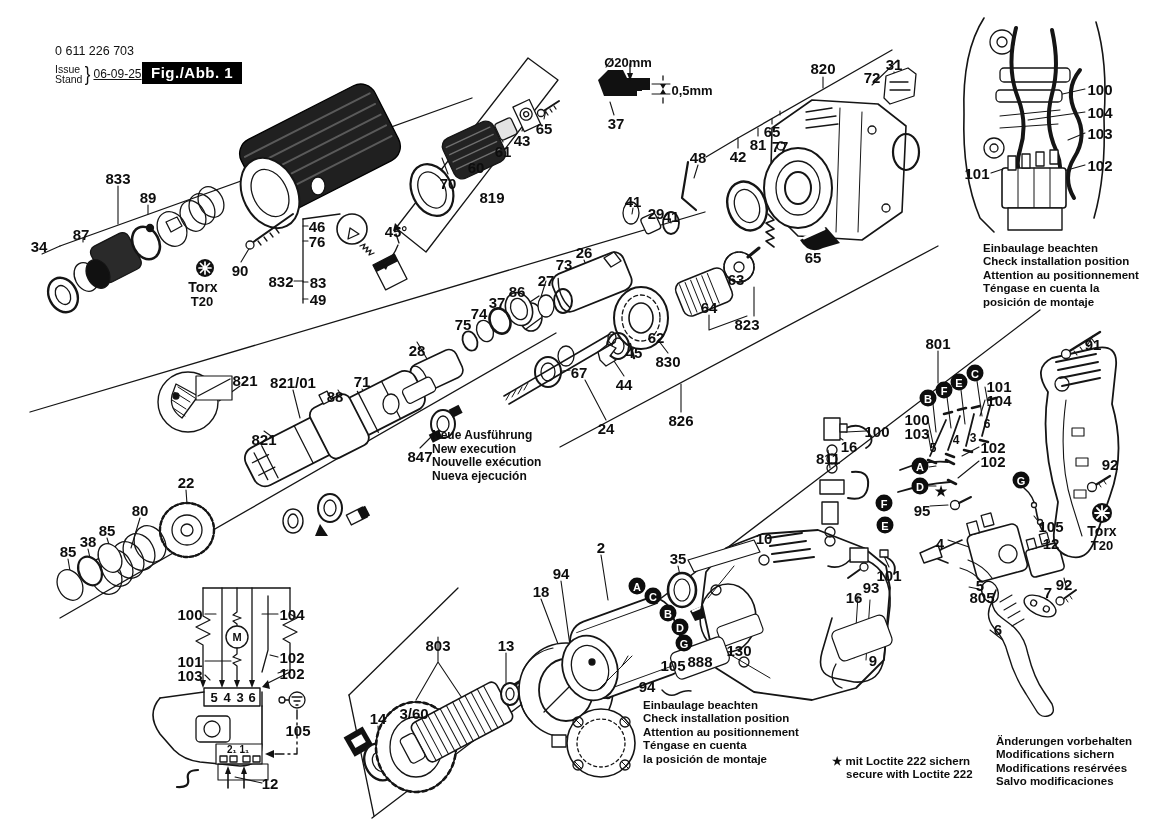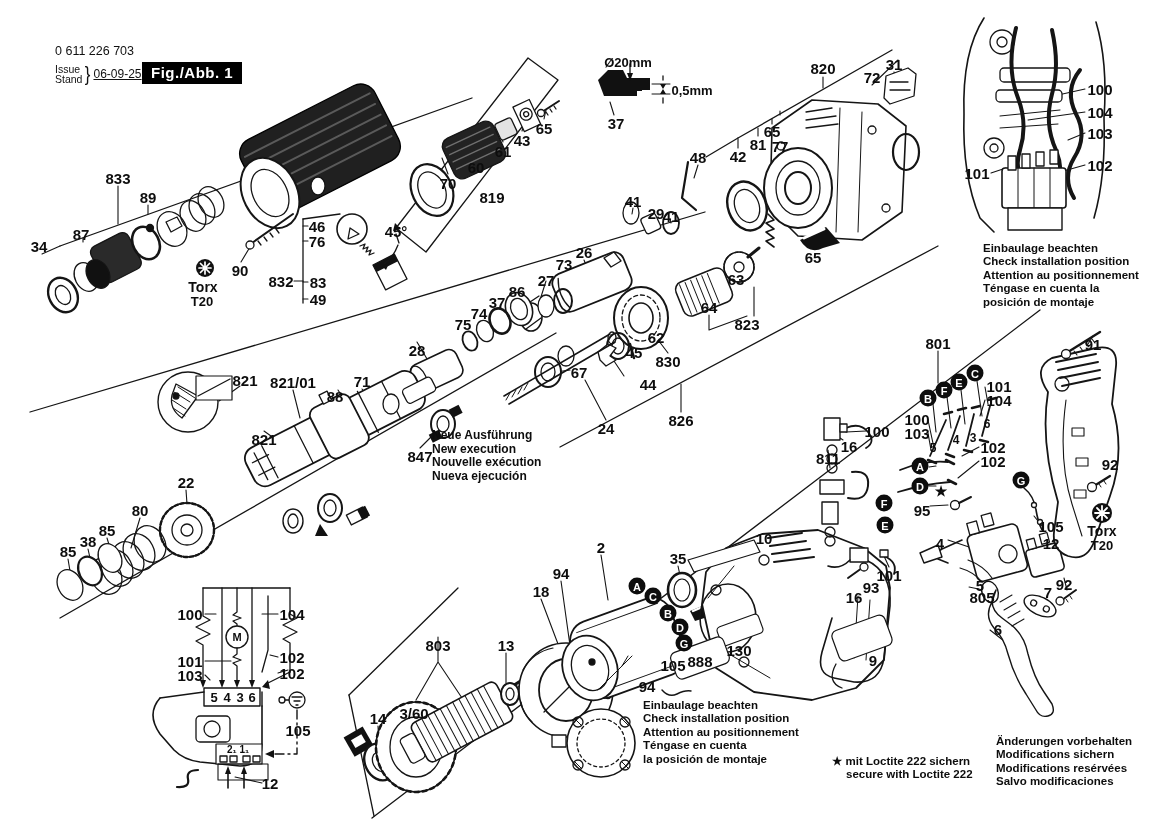--- a/index.html
+++ b/index.html
@@ -606,21 +606,21 @@
       <span class="plabel" style="left: 584px; top: 252px;">26</span>
       <span class="plabel" style="left: 564px; top: 264px;">73</span>
       <span class="plabel" style="left: 546px; top: 280px;">27</span>
       <span class="plabel" style="left: 813px; top: 257px;">65</span>
       <span class="plabel" style="left: 736px; top: 279px;">63</span>
       <span class="plabel" style="left: 709px; top: 307px;">64</span>
       <span class="plabel" style="left: 747px; top: 324px;">823</span>
       <span class="plabel" style="left: 656px; top: 337px;">62</span>
       <span class="plabel" style="left: 668px; top: 361px;">830</span>
       <span class="plabel" style="left: 634px; top: 352px;">45</span>
-      <span class="plabel" style="left: 624px; top: 384px; margin-left: 24px;">44</span>
+      <span class="plabel" style="left: 624px; top: 384px;">44</span>
       <span class="plabel" style="left: 579px; top: 372px;">67</span>
       <span class="plabel" style="left: 606px; top: 428px;">24</span>
       <span class="plabel" style="left: 681px; top: 420px;">826</span>
       <span class="plabel" style="left: 517px; top: 291px;">86</span>
       <span class="plabel" style="left: 497px; top: 302px;">37</span>
       <span class="plabel" style="left: 479px; top: 313px;">74</span>
       <span class="plabel" style="left: 463px; top: 324px;">75</span>
       <span class="plabel" style="left: 417px; top: 350px;">28</span>
       <span class="plabel" style="left: 362px; top: 381px;">71</span>
       <span class="plabel" style="left: 335px; top: 396px;">88</span>

